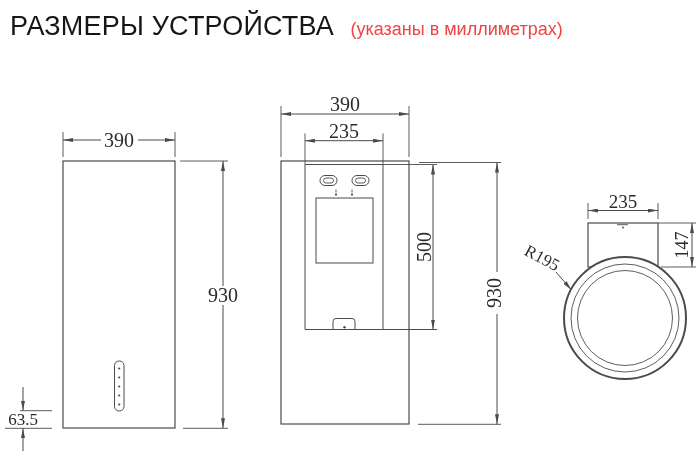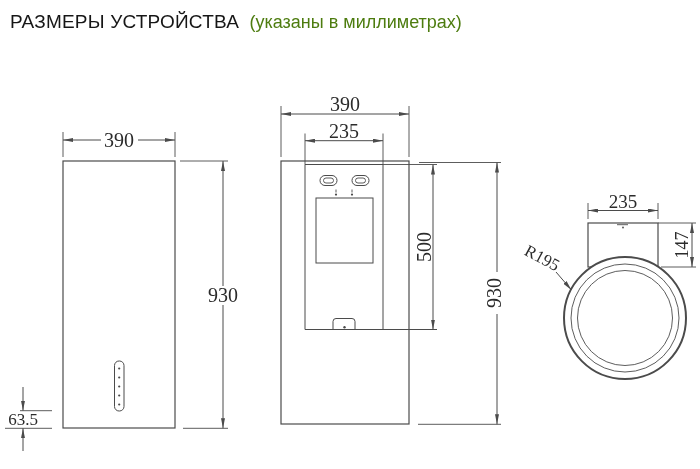--- a/index.html
+++ b/index.html
@@ -3,22 +3,22 @@
 <meta charset="utf-8">
 <style>
   :root{ --line:#4b4b4b; --text:#2b2b2b; --bg:#ffffff; }
   html,body{margin:0;padding:0;}
   body{
     width:700px;height:469px;position:relative;overflow:hidden;
     background:var(--bg);
     font-family:"Liberation Sans", sans-serif;
   }
   .title{position:absolute;left:10px;top:11px;white-space:nowrap;color:#161616;}
-  .title .main{font-size:19px;letter-spacing:.2px;}
-  .title .sub{font-size:18px;margin-left:6px;color:#4d7c0f;text-align:center;}
+  .title .main{font-size:27px;letter-spacing:.2px;}
+  .title .sub{font-size:18px;margin-left:12px;color:#ef4444;text-align:center;}
   svg{position:absolute;left:0;top:0;}
   .ln{stroke:var(--line);stroke-width:1;fill:none;}
   .lw{stroke:var(--line);stroke-width:1.2;fill:#fff;}
   .thk{stroke-width:2;}
   .thin{stroke-width:.9;}
   .dim{font-family:"Liberation Serif","DejaVu Serif",serif;fill:var(--text);}
   .f20{font-size:20px;} .f19{font-size:19px;} .f18{font-size:18px;} .f17{font-size:17px;}
   .mid{text-anchor:middle;}
   .cen{dominant-baseline:central;}
   .dot{fill:var(--line);stroke:none;}

